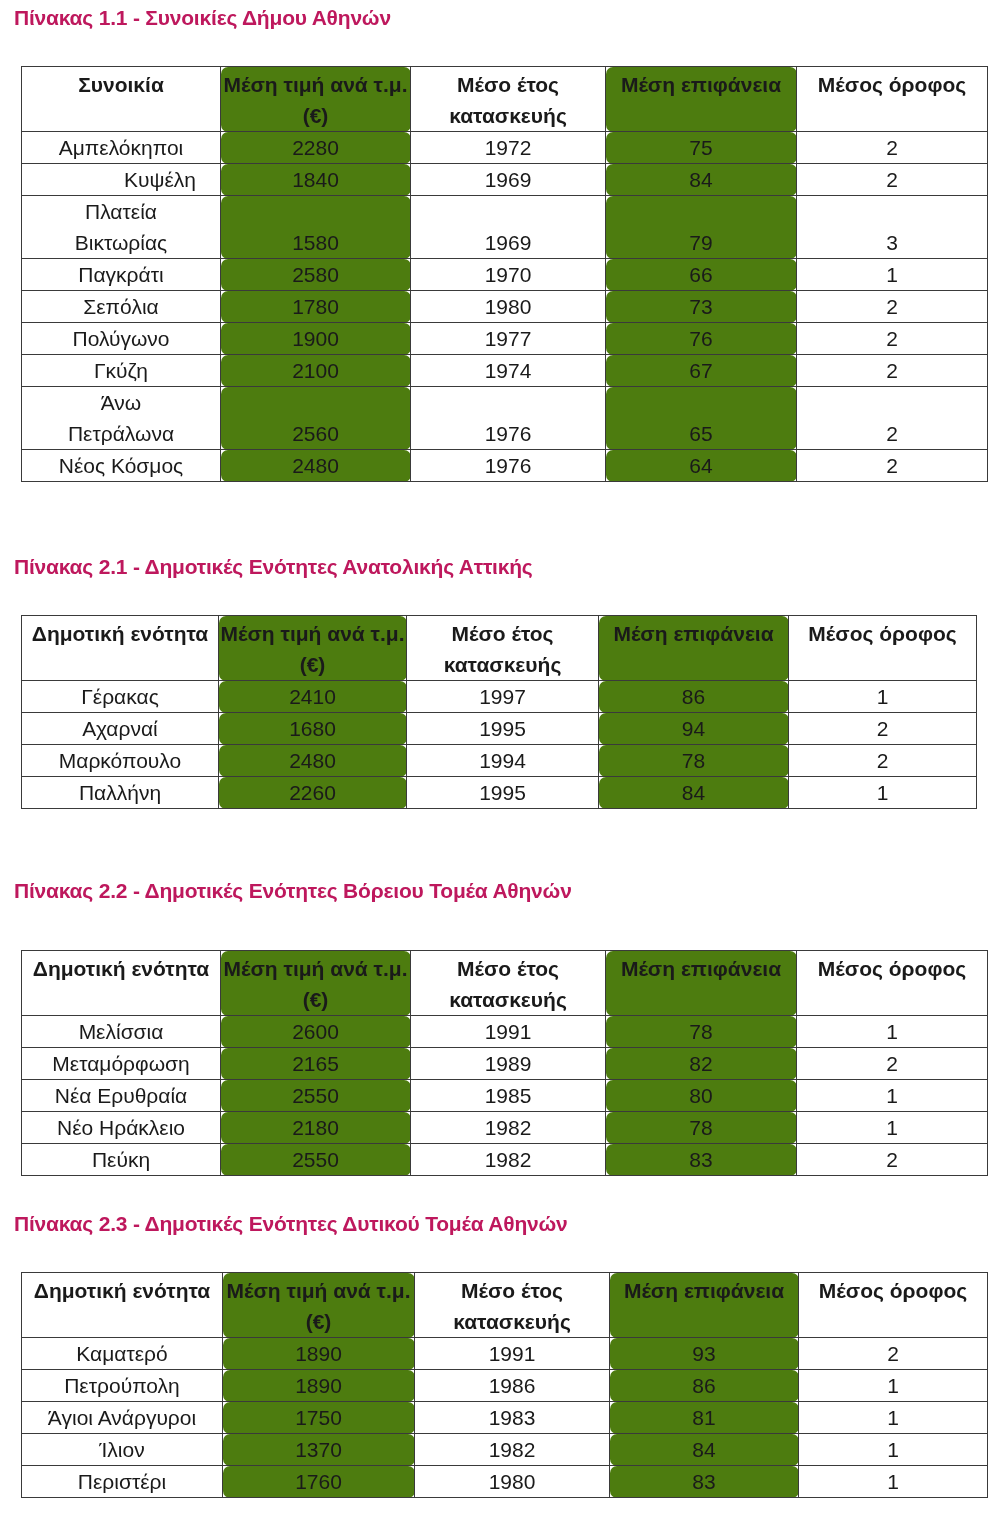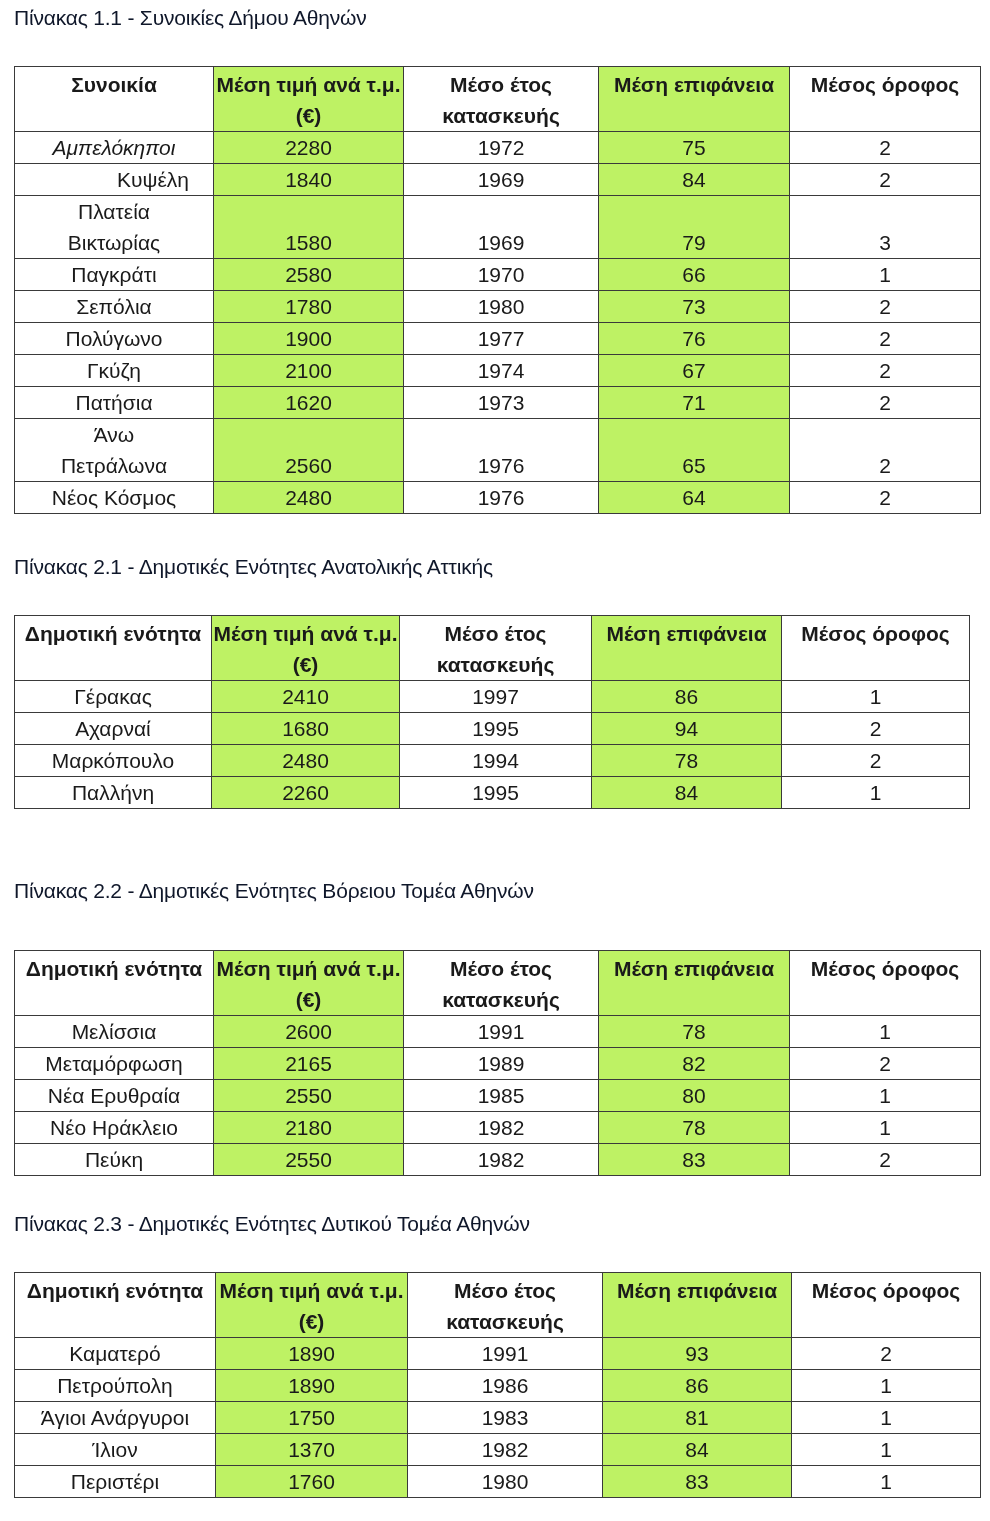--- a/index.html
+++ b/index.html
@@ -1,23 +1,23 @@
 <!DOCTYPE html>
 <html><head>
 <meta charset="utf-8">
 <style>
   html, body { margin: 0; padding: 0; background: #ffffff; }
   body { width: 990px; height: 1521px; position: relative; font-family: "Liberation Sans", sans-serif; color: #1a1a1a; overflow: hidden; }
-  .caption { position: absolute; left: 14px; font-size: 21px; color: #0f172a; white-space: nowrap; letter-spacing: -0.2px; }
-  table { position: absolute; left: 14px; border-collapse: collapse; table-layout: fixed; }
+  .caption { position: absolute; left: 14px; font-size: 21px; color: #be185d; white-space: nowrap; letter-spacing: -0.2px; font-weight: bold; }
+  table { position: absolute; left: 21px; border-collapse: collapse; table-layout: fixed; }
   td, th { border: 1.6px solid #3a3a3a; text-align: center; padding: 0; font-size: 21px; line-height: 31px; color: #1a1a1a; }
   th { font-weight: bold; vertical-align: top; padding-top: 2px; line-height: 31px; }
   td { vertical-align: bottom; height: 31px; }
   td.name { white-space: normal; }
-  .blue { background: #bef264; }
+  .blue { background: #4d7c0f; border-radius: 7px; }
   #t1 { top: 66px; width: 966px; }
   #t21 { top: 615px; width: 955px; }
   #t22 { top: 950px; width: 966px; }
   #t23 { top: 1272px; width: 966px; }
   #cap1 { top: 6px; }
   #cap21 { top: 555px; }
   #cap22 { top: 879px; }
   #cap23 { top: 1212px; }
 </style>
 </head>
@@ -36,21 +36,21 @@
       <tr>
         <th>Συνοικία</th>
         <th class="blue">Μέση τιμή ανά τ.μ. (€)</th>
         <th>Μέσο έτος κατασκευής</th>
         <th class="blue">Μέση επιφάνεια</th>
         <th>Μέσος όροφος</th>
       </tr>
     </thead>
     <tbody>
       <tr>
-        <td class="name" style="padding: 0px 24px; font-style: italic;">Αμπελόκηποι</td>
+        <td class="name" style="padding: 0px 24px;">Αμπελόκηποι</td>
         <td class="blue">2280</td>
         <td>1972</td>
         <td class="blue">75</td>
         <td>2</td>
       </tr>
       <tr>
         <td class="name" style="padding: 0px 24px; text-align: right;">Κυψέλη</td>
         <td class="blue">1840</td>
         <td>1969</td>
         <td class="blue">84</td>
@@ -85,27 +85,20 @@
         <td>2</td>
       </tr>
       <tr>
         <td class="name" style="padding: 0px 24px;">Γκύζη</td>
         <td class="blue">2100</td>
         <td>1974</td>
         <td class="blue">67</td>
         <td>2</td>
       </tr>
       <tr>
-        <td class="name" style="padding: 0px 24px;">Πατήσια</td>
-        <td class="blue">1620</td>
-        <td>1973</td>
-        <td class="blue">71</td>
-        <td>2</td>
-      </tr>
-      <tr>
         <td class="name" style="padding: 0px 24px;">Άνω Πετράλωνα</td>
         <td class="blue">2560</td>
         <td>1976</td>
         <td class="blue">65</td>
         <td>2</td>
       </tr>
       <tr>
         <td class="name" style="padding: 0px 24px; margin-top: 24px;">Νέος Κόσμος</td>
         <td class="blue">2480</td>
         <td>1976</td>

